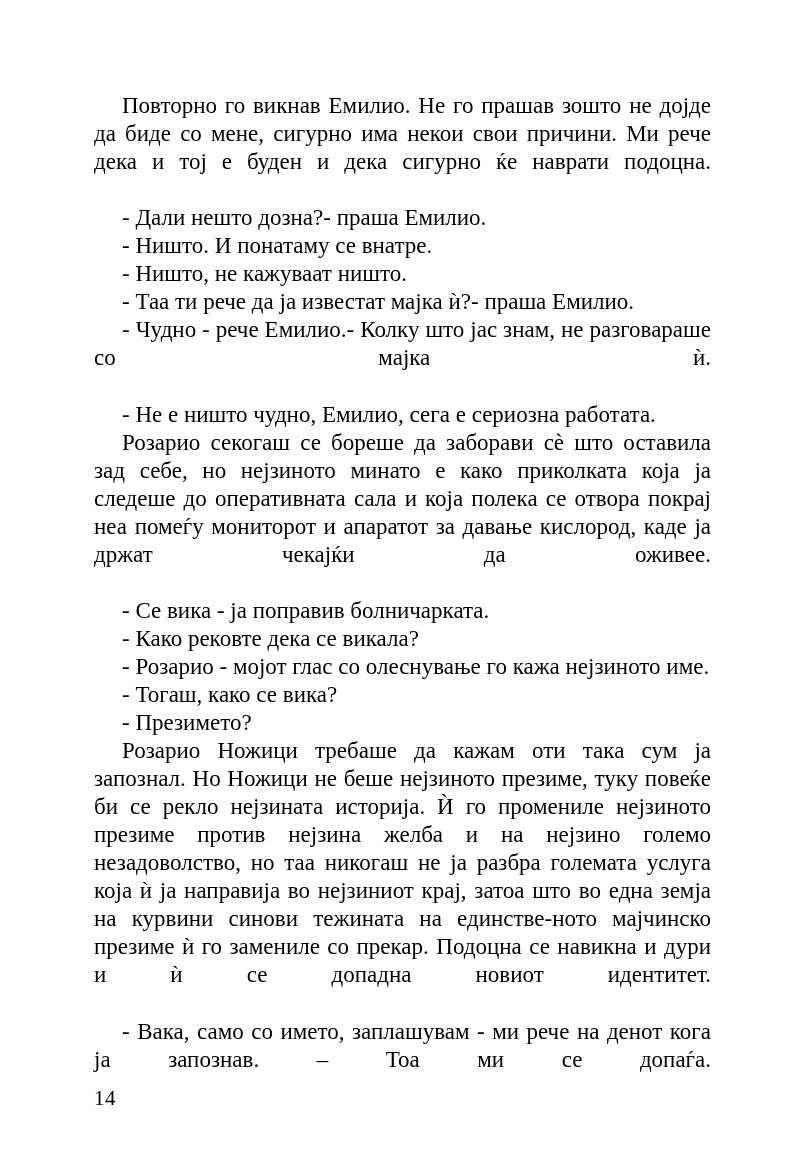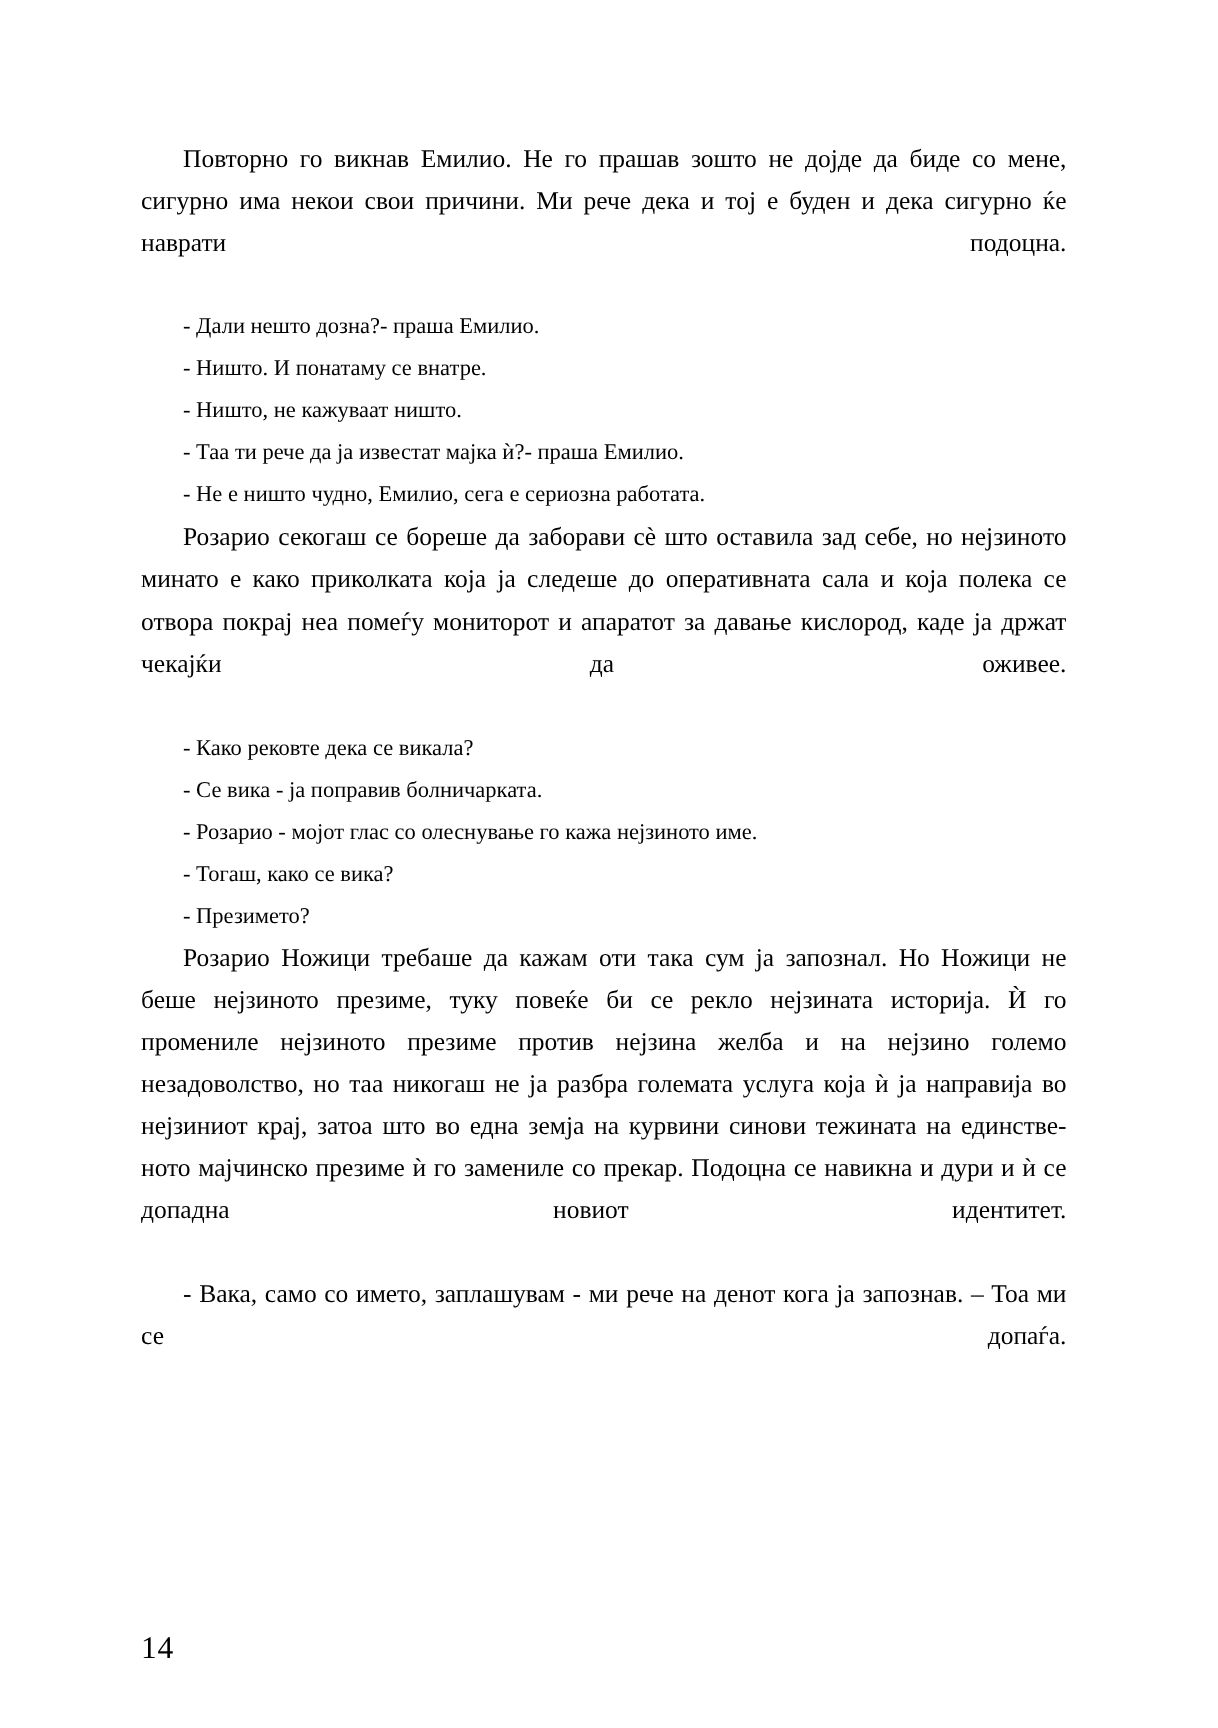--- a/index.html
+++ b/index.html
@@ -27,42 +27,42 @@
   .text-block {
     position: absolute;
     left: 94px;
     top: 92px;
     width: 617px;
   }
 
   p.para {
     margin: 0;
     padding: 0;
-    font-size: 17px;
+    font-size: 23px;
     line-height: 28.05px;
     text-align: justify;
     text-justify: inter-word;
     text-indent: 28px;
     hyphens: manual;
     -webkit-hyphens: manual;
     word-spacing: 0px;
   }
 
   
   p.para:after {
     content: "";
     display: inline-block;
     width: 100%;
   }
 
   
   p.line {
     margin: 0;
     padding: 0;
-    font-size: 15px;
+    font-size: 23px;
     line-height: 28.05px;
     text-align: left;
     text-indent: 28px;
     white-space: normal;
   }
 
   .folio {
     position: absolute;
     left: 94px;
     top: 1086px;
@@ -85,28 +85,29 @@
     <p class="line">- Дали нешто дозна?- праша Емилио.</p>
 
     <p class="line">- Ништо. И понатаму се внатре.</p>
 
 
     <p class="line">- Ништо, не кажуваат ништо.</p>
 
     <p class="line">- Таа ти рече да ја известат мајка ѝ?- праша Емилио.</p>
 
 
+    <p class="para">- Чудно - рече Емилио.- Колку што јас знам, не разговараше со мајка ѝ.</p>
 
     <p class="line">- Не е ништо чудно, Емилио, сега е сериозна работата.</p>
 
     <p class="para">Розарио секогаш се бореше да заборави сѐ што оставила зад себе, но нејзиното минато е како приколката која ја следеше до оперативната сала и која полека се отвора покрај неа помеѓу мониторот и апаратот за давање кислород, каде ја држат чекајќи да оживее.</p>
 
+    <p class="line">- Се вика - ја поправив болничарката.</p>
+
     <p class="line">- Како рековте дека се викала?</p>
-
-    <p class="line">- Се вика - ја поправив болничарката.</p>
 
     <p class="line">- Розарио - мојот глас со олеснување го кажа нејзиното име.</p>
 
     <p class="line">- Тогаш, како се вика?</p>
 
     <p class="line">- Презимето?</p>
 
     <p class="para">Розарио Ножици требаше да кажам оти така сум ја запознал. Но Ножици не беше нејзиното презиме, туку повеќе би се рекло нејзината историја. Ѝ го промениле нејзиното презиме против нејзина желба и на нејзино големо незадоволство, но таа никогаш не ја разбра големата услуга која ѝ ја направија во нејзиниот крај, затоа што во една земја на курвини синови тежината на единстве-ното мајчинско презиме ѝ го замениле со прекар. Подоцна се навикна и дури и ѝ се допадна новиот идентитет.</p>
 
     <p class="para">- Вака, само со името, заплашувам - ми рече на денот кога ја запознав. – Тоа ми се допаѓа.</p>

